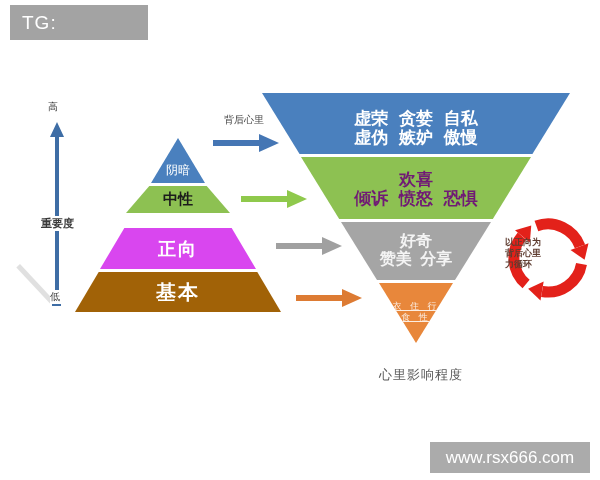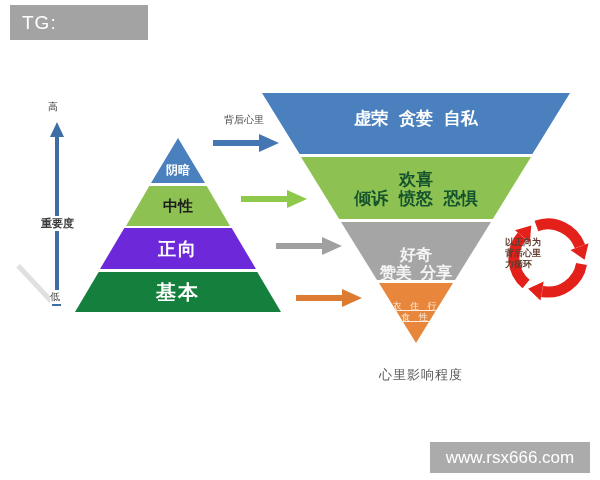--- a/index.html
+++ b/index.html
@@ -20,39 +20,39 @@
   
   .axis-svg{left:50px;top:122px;}
   .axis-label{color:#3a3a3a;background:#fff;}
   .axis-high{left:48px;top:100px;font-size:10px;}
   .axis-mid{left:40px;top:216px;font-size:11px;padding:0 1px;font-weight:bold;}
   .axis-low{left:50px;top:290px;font-size:10px;}
   .axis-tick{left:52px;top:304px;width:9px;height:2px;background:#3e6da5;}
   
   .pl{display:flex;align-items:center;justify-content:center;box-sizing:border-box;}
   .pl1{left:151px;top:138px;width:54px;height:45px;clip-path:polygon(50% 0,100% 100%,0 100%);
-       align-items:flex-end;padding-bottom:4px;font-size:12px;font-weight:bold;color:#fff;}
-  .pl2{left:126px;top:186px;width:104px;height:40px;clip-path:polygon(22.4% 0,77.6% 0,100% 100%,0 100%);
+       align-items:flex-end;padding-bottom:4px;font-size:12px;font-weight:normal;color:#fff;}
+  .pl2{left:126px;top:186px;width:104px;height:27px;clip-path:polygon(22.4% 0,77.6% 0,100% 100%,0 100%);
        font-size:15px;font-weight:bold;color:#1c1c1c;}
   .pl3{left:100px;top:228px;width:156px;height:41px;clip-path:polygon(15.6% 0,84.4% 0,100% 100%,0 100%);
        font-size:18px;font-weight:bold;color:#fff;letter-spacing:2px;}
   .pl4{left:75px;top:272px;width:206px;height:40px;clip-path:polygon(11.5% 0,88.5% 0,100% 100%,0 100%);
        font-size:20px;font-weight:bold;color:#fff;letter-spacing:2px;}
   
   .conn{width:66px;height:18px;}
   .conn-label{left:204px;top:113px;width:80px;text-align:center;font-size:10px;color:#444;}
   
   .rl{box-sizing:border-box;text-align:center;color:#fff;}
   .rl p{margin:0;}
   .rl1{left:262px;top:93px;width:308px;height:61px;clip-path:polygon(0 0,100% 0,87.8% 100%,12.2% 100%);
        font-size:17px;font-weight:bold;line-height:19px;padding-top:16px;word-spacing:6px;}
   .rl2{left:301px;top:157px;width:230px;height:62px;clip-path:polygon(0 0,100% 0,83.4% 100%,16.6% 100%);
-       font-size:17px;font-weight:bold;line-height:19px;padding-top:13px;word-spacing:6px;color:#14532d;}
+       font-size:17px;font-weight:bold;line-height:19px;padding-top:13px;word-spacing:6px;color:#701a75;}
   .rl3{left:341px;top:222px;width:150px;height:58px;clip-path:polygon(0 0,100% 0,76% 100%,24% 100%);
-       font-size:16px;font-weight:600;line-height:18px;padding-top:24px;word-spacing:4px;color:#f4f4f4;}
+       font-size:16px;font-weight:600;line-height:18px;padding-top:10px;word-spacing:4px;color:#f4f4f4;}
   .rl4{left:379px;top:283px;width:74px;height:60px;clip-path:polygon(0 0,100% 0,50% 100%);
        font-size:9px;line-height:11px;padding-top:18px;letter-spacing:3px;color:rgba(255,255,255,.85);}
   
   .cycle-svg{left:500px;top:210px;}
   .cycle-text{left:505px;top:237px;width:86px;text-align:left;font-size:9px;font-weight:bold;
     line-height:11px;color:#5e3c30;}
   
   .caption{font-size:13px;color:#595959;text-align:center;letter-spacing:1px;}
   .caption-left{left:110px;top:366px;width:160px;}
   .caption-right{left:346px;top:366px;width:150px;}
@@ -74,24 +74,24 @@
   <div class="abs axis-label axis-high">高</div>
   <div class="abs axis-label axis-mid">重要度</div>
   <div class="abs axis-label axis-low">低</div>
 
   <div class="abs pl pl1" style="background: rgb(74, 128, 190);">
     <span>阴暗</span>
   </div>
   <div class="abs pl pl2" style="background: rgb(141, 193, 82);">
     <span>中性</span>
   </div>
-  <div class="abs pl pl3" style="background: #6d28d9;">
+  <div class="abs pl pl3" style="background: #d946ef;">
     <span>正向</span>
   </div>
-  <div class="abs pl pl4" style="background: #15803d;">
+  <div class="abs pl pl4" style="background: #a16207;">
     <span>基本</span>
   </div>
 
   <div class="abs conn-label">背后心里</div>
   <svg class="abs conn" style="left:213px;top:134px;">
     <rect x="0" y="6" width="48" height="6" fill="#4576b4"></rect>
       <polygon points="46,0 66,9 46,18" fill="#4576b4"></polygon>
   </svg>
   <svg class="abs conn" style="left:241px;top:190px;">
     <rect x="0" y="6" width="48" height="6" fill="#8fc94c"></rect>
@@ -101,20 +101,21 @@
     <rect x="0" y="6" width="48" height="6" fill="#a0a0a0"></rect>
       <polygon points="46,0 66,9 46,18" fill="#a0a0a0"></polygon>
   </svg>
   <svg class="abs conn" style="left:296px;top:289px;">
     <rect x="0" y="6" width="48" height="6" fill="#dd7b33"></rect>
       <polygon points="46,0 66,9 46,18" fill="#dd7b33"></polygon>
   </svg>
 
   <div class="abs rl rl1" style="background: rgb(74, 128, 190);">
     <p>虚荣 贪婪 自私</p>
+    <p>虚伪 嫉妒 傲慢</p>
   </div>
   <div class="abs rl rl2" style="background: rgb(141, 193, 82);">
     <p>欢喜</p>
     <p>倾诉 愤怒 恐惧</p>
   </div>
   <div class="abs rl rl3" style="background: rgb(165, 165, 165);">
     <p>好奇</p>
     <p>赞美 分享</p>
   </div>
   <div class="abs rl rl4" style="background: rgb(232, 135, 59); text-decoration: underline;">

